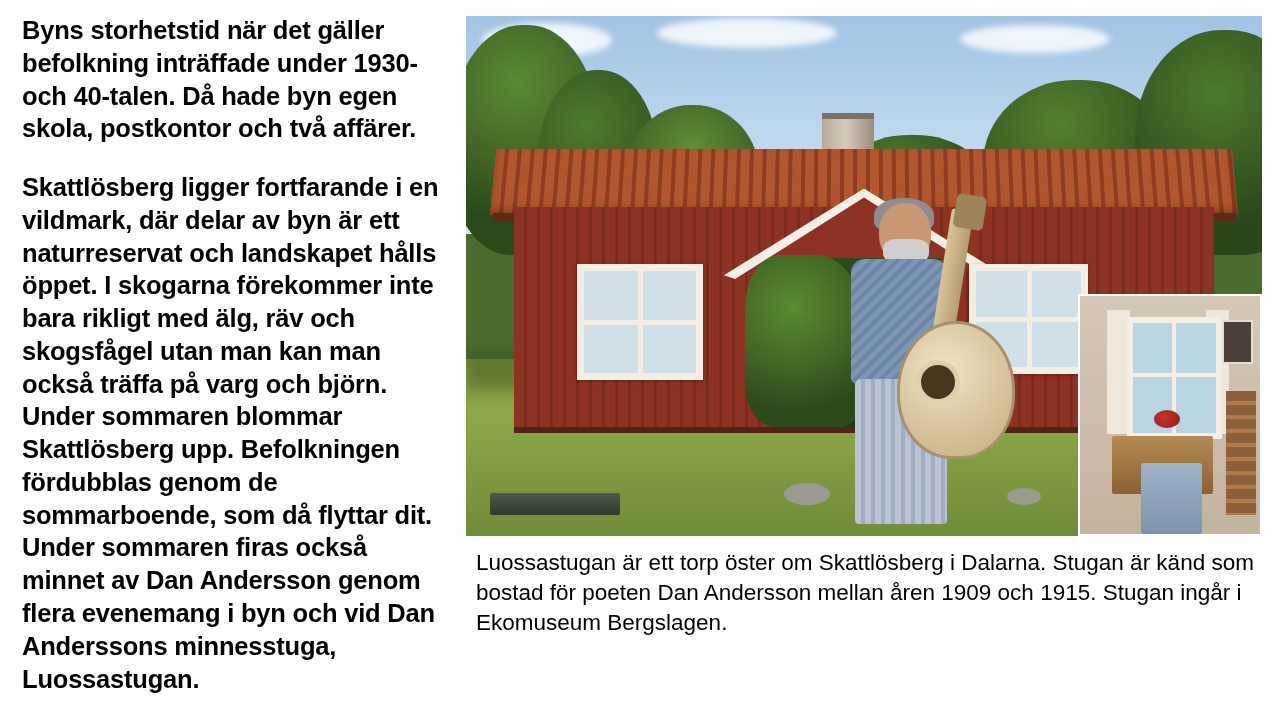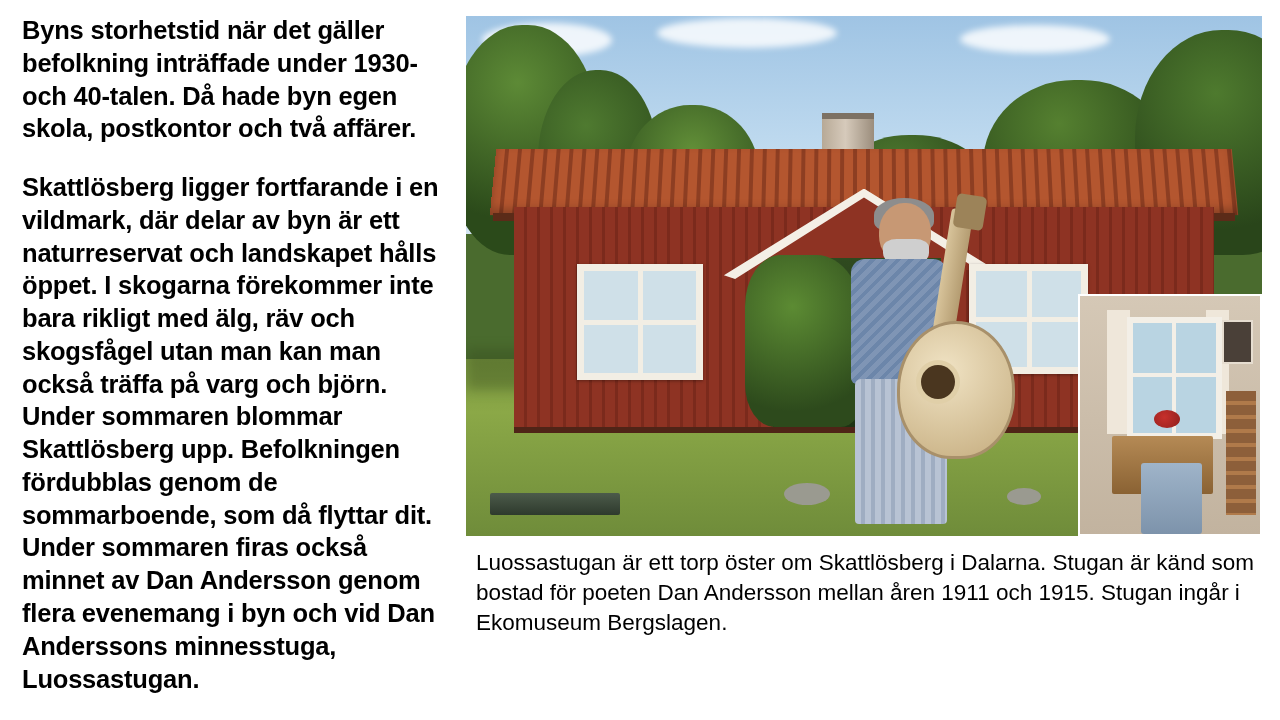--- a/index.html
+++ b/index.html
@@ -411,16 +411,16 @@
         <div class="inset-desk"></div>
         <div class="inset-chair"></div>
         <div class="inset-shelf"></div>
         <div class="inset-portrait"></div>
       </div>
 
     </div>
   </div>
 
   <div class="caption">
-    <p>Luossastugan är ett torp öster om Skattlösberg i Dalarna. Stugan är känd som bostad för poeten Dan Andersson mellan åren 1911 och 1915. Stugan ingår i Ekomuseum Bergslagen.</p>
+    <p>Luossastugan är ett torp öster om Skattlösberg i Dalarna. Stugan är känd som bostad för poeten Dan Andersson mellan åren 1909 och 1915. Stugan ingår i Ekomuseum Bergslagen.</p>
   </div>
 
 </div>
 
 </body></html>

